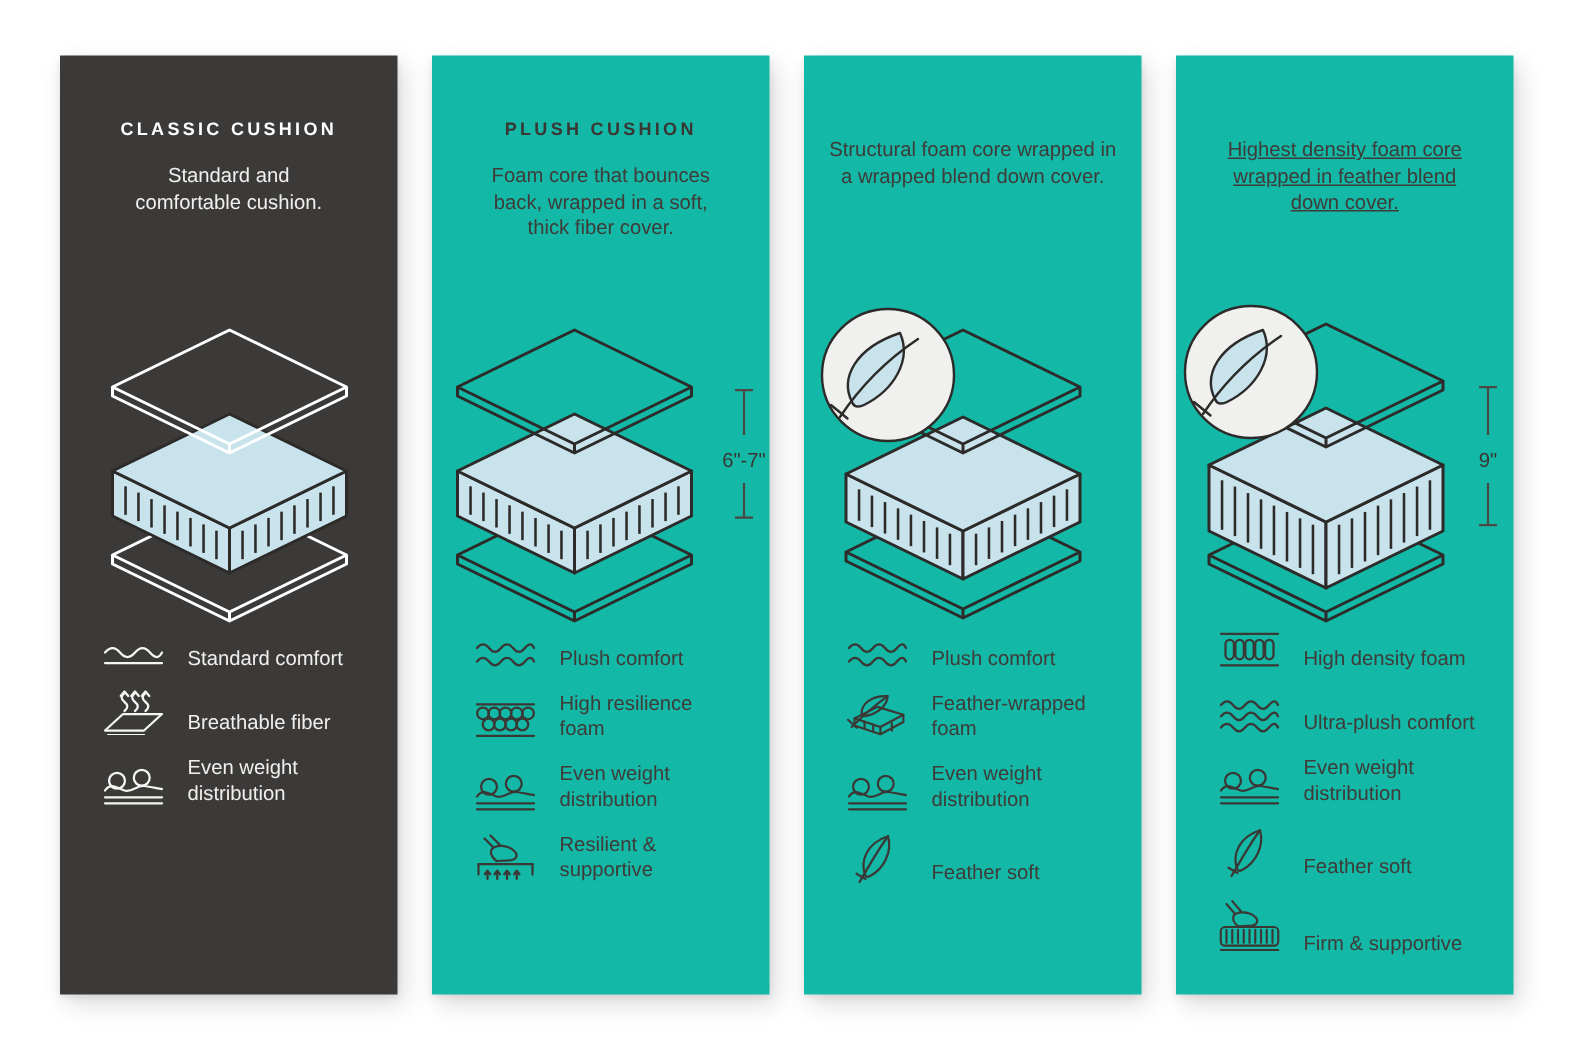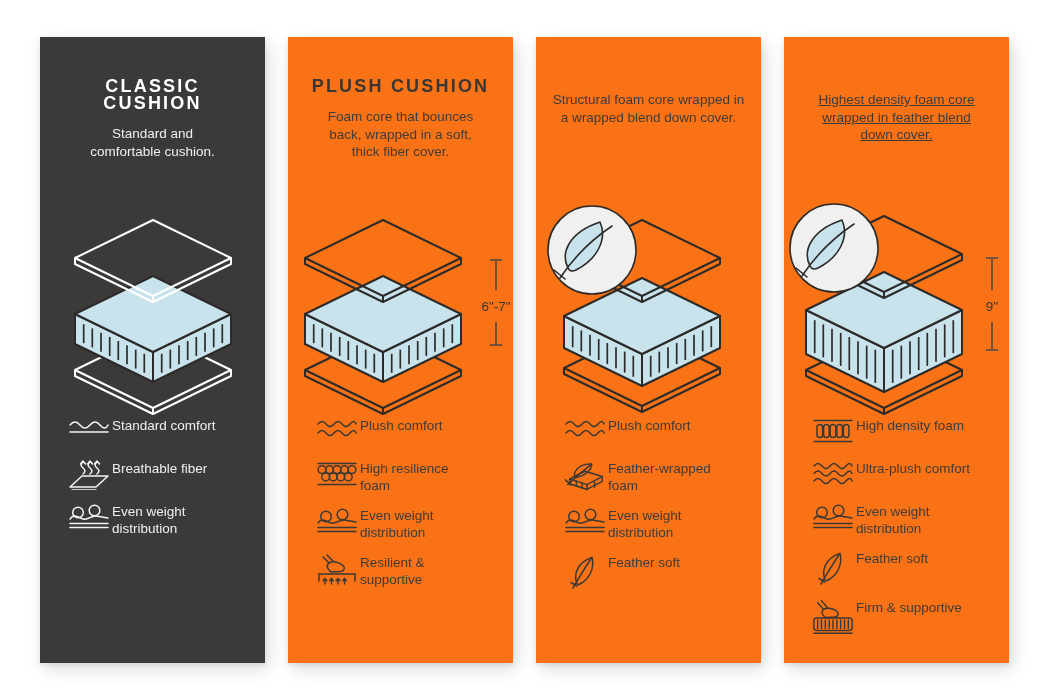--- a/index.html
+++ b/index.html
@@ -7,43 +7,43 @@
     width:1049px;height:700px;background:#ffffff;
     font-family:"Liberation Sans","DejaVu Sans",sans-serif;
     overflow:hidden;
   }
   .board{
     display:flex;justify-content:center;align-items:flex-start;
     gap:23px;padding-top:37px;
   }
   .card{
     width:225px;height:626px;box-sizing:border-box;flex:none;
-    background:#f97316;color:#3a3733;
+    background:#14b8a6;color:#3a3733;
     box-shadow:4px 6px 16px rgba(0,0,0,.14), 0 2px 5px rgba(0,0,0,.08);
     display:flex;flex-direction:column;
   }
   .card.dark{background:#3b3a39;color:#f4f3f2;}
   .head{height:173px;box-sizing:border-box;padding:41px 13px 0;text-align:center;}
   .title{
-    margin:0;font-size:18px;font-weight:700;letter-spacing:2.2px;
+    margin:0;font-size:12px;font-weight:700;letter-spacing:2.2px;
     line-height:17px;color:#393633;
   }
   .dark .title{color:#ffffff;}
   .desc{
     margin:13px auto 0;font-size:13.5px;line-height:17.5px;color:#3e3b38;
   }
   .dark .desc{color:#f0efee;}
   .card:nth-child(1) .desc{max-width:150px;}
   .card:nth-child(2) .desc{max-width:168px;}
   .card:nth-child(3) .desc{max-width:200px;}
   .card:nth-child(4) .desc{max-width:175px;text-decoration:underline;}
   .illustration{height:207px;display:flex;justify-content:center;align-items:flex-start;}
   .illustration svg{overflow:visible;display:block;}
   .features{list-style:none;margin:0;padding:0 6px 0 26px;}
-  .feature{display:flex;align-items:flex-start;gap:0;margin-bottom:13px;min-height:30px;}
+  .feature{display:flex;align-items:flex-end;gap:13px;margin-bottom:13px;min-height:30px;}
   .ficon{width:46px;flex:none;display:flex;justify-content:center;color:#3a3835;}
   .dark .ficon{color:#f5f5f4;}
   .ficon svg{display:block;}
   .flabel{font-size:13.5px;line-height:17px;max-width:118px;color:#3e3b38;}
   .dark .flabel{color:#f0efee;}
 </style>
 </head>
 <body>
 
 <main class="board">

